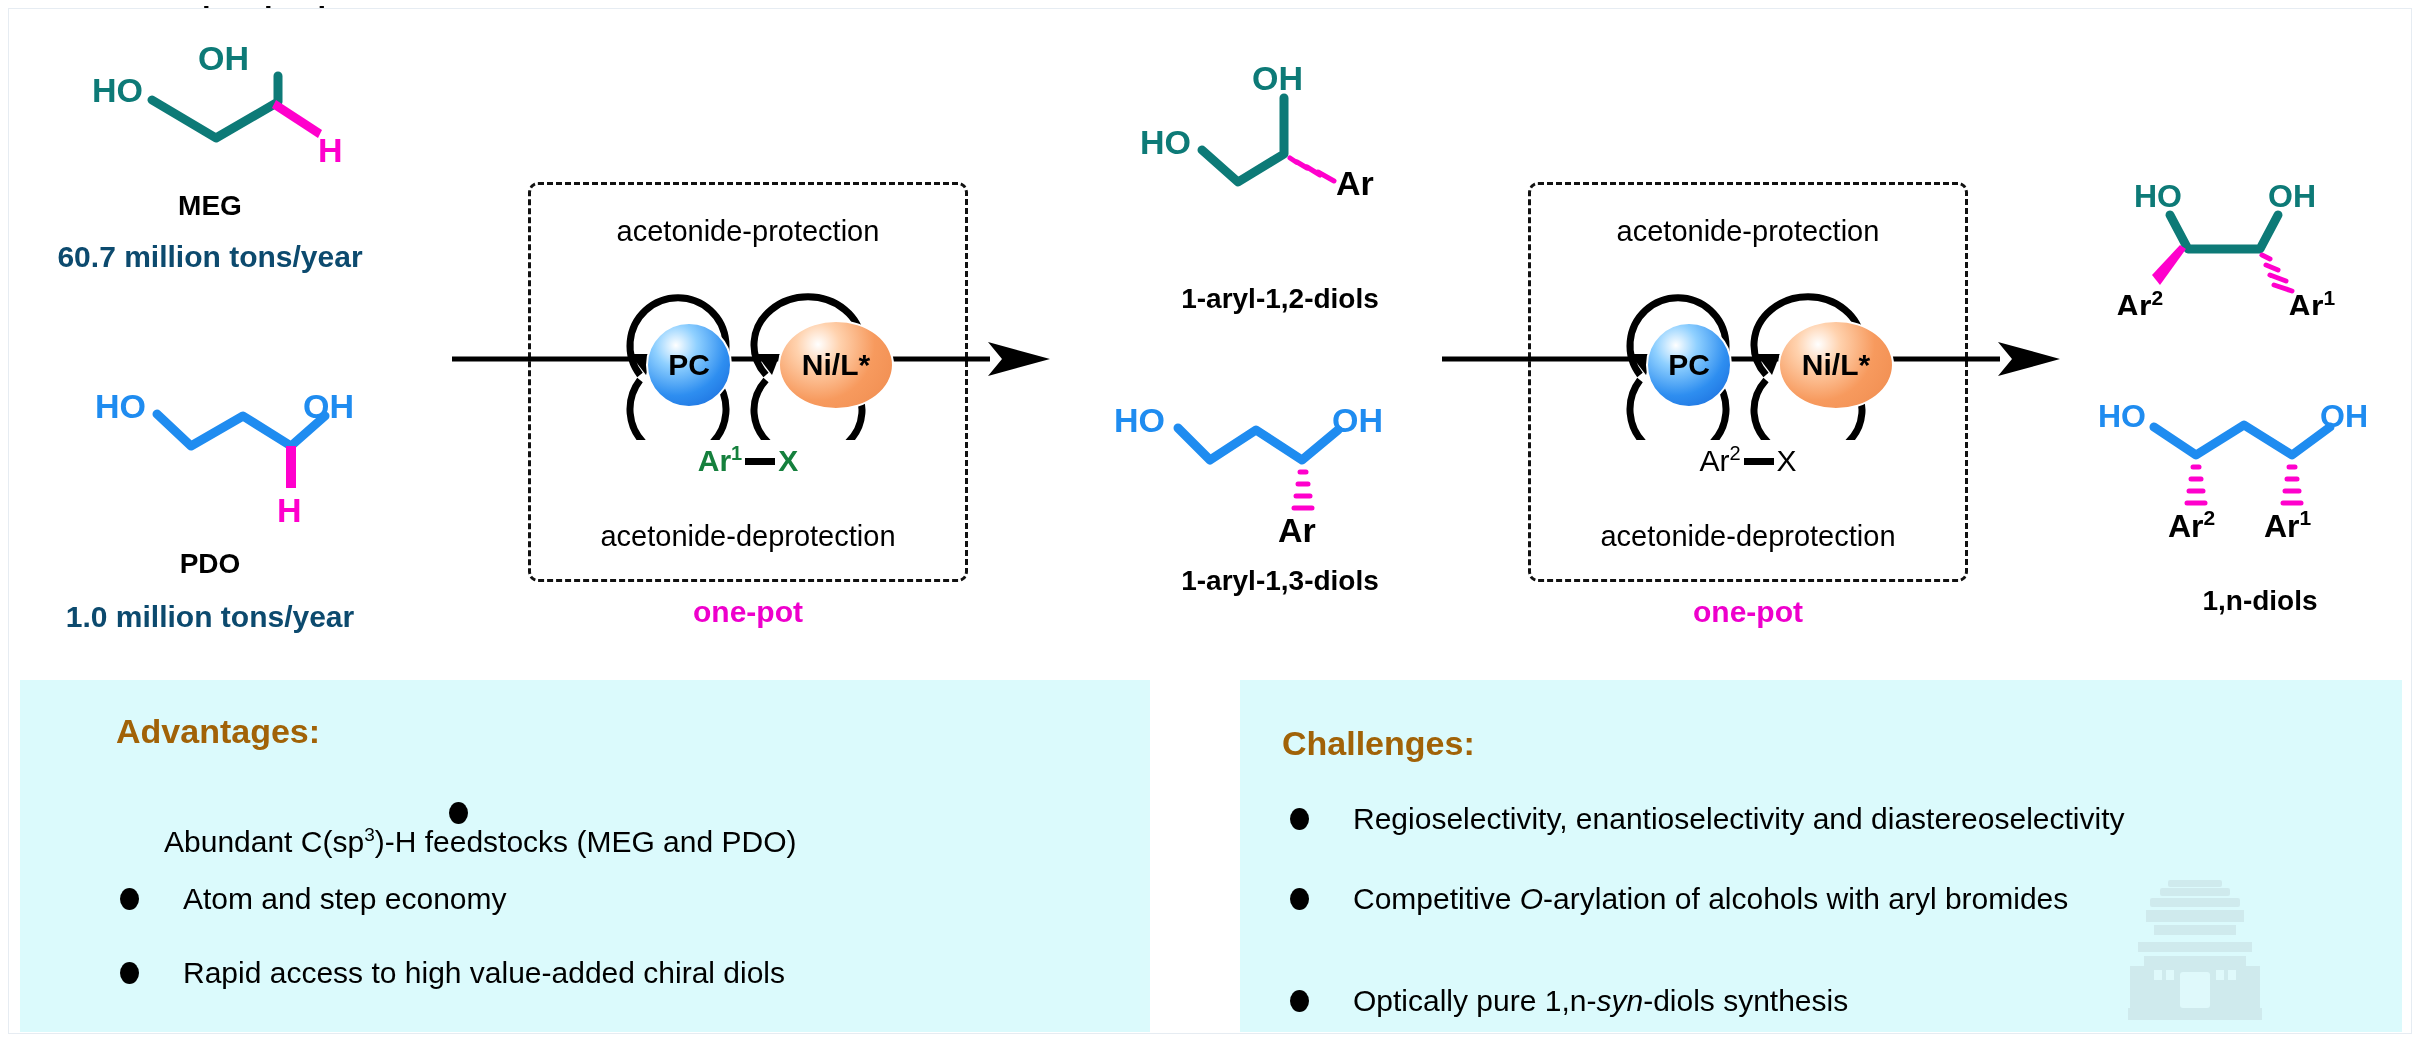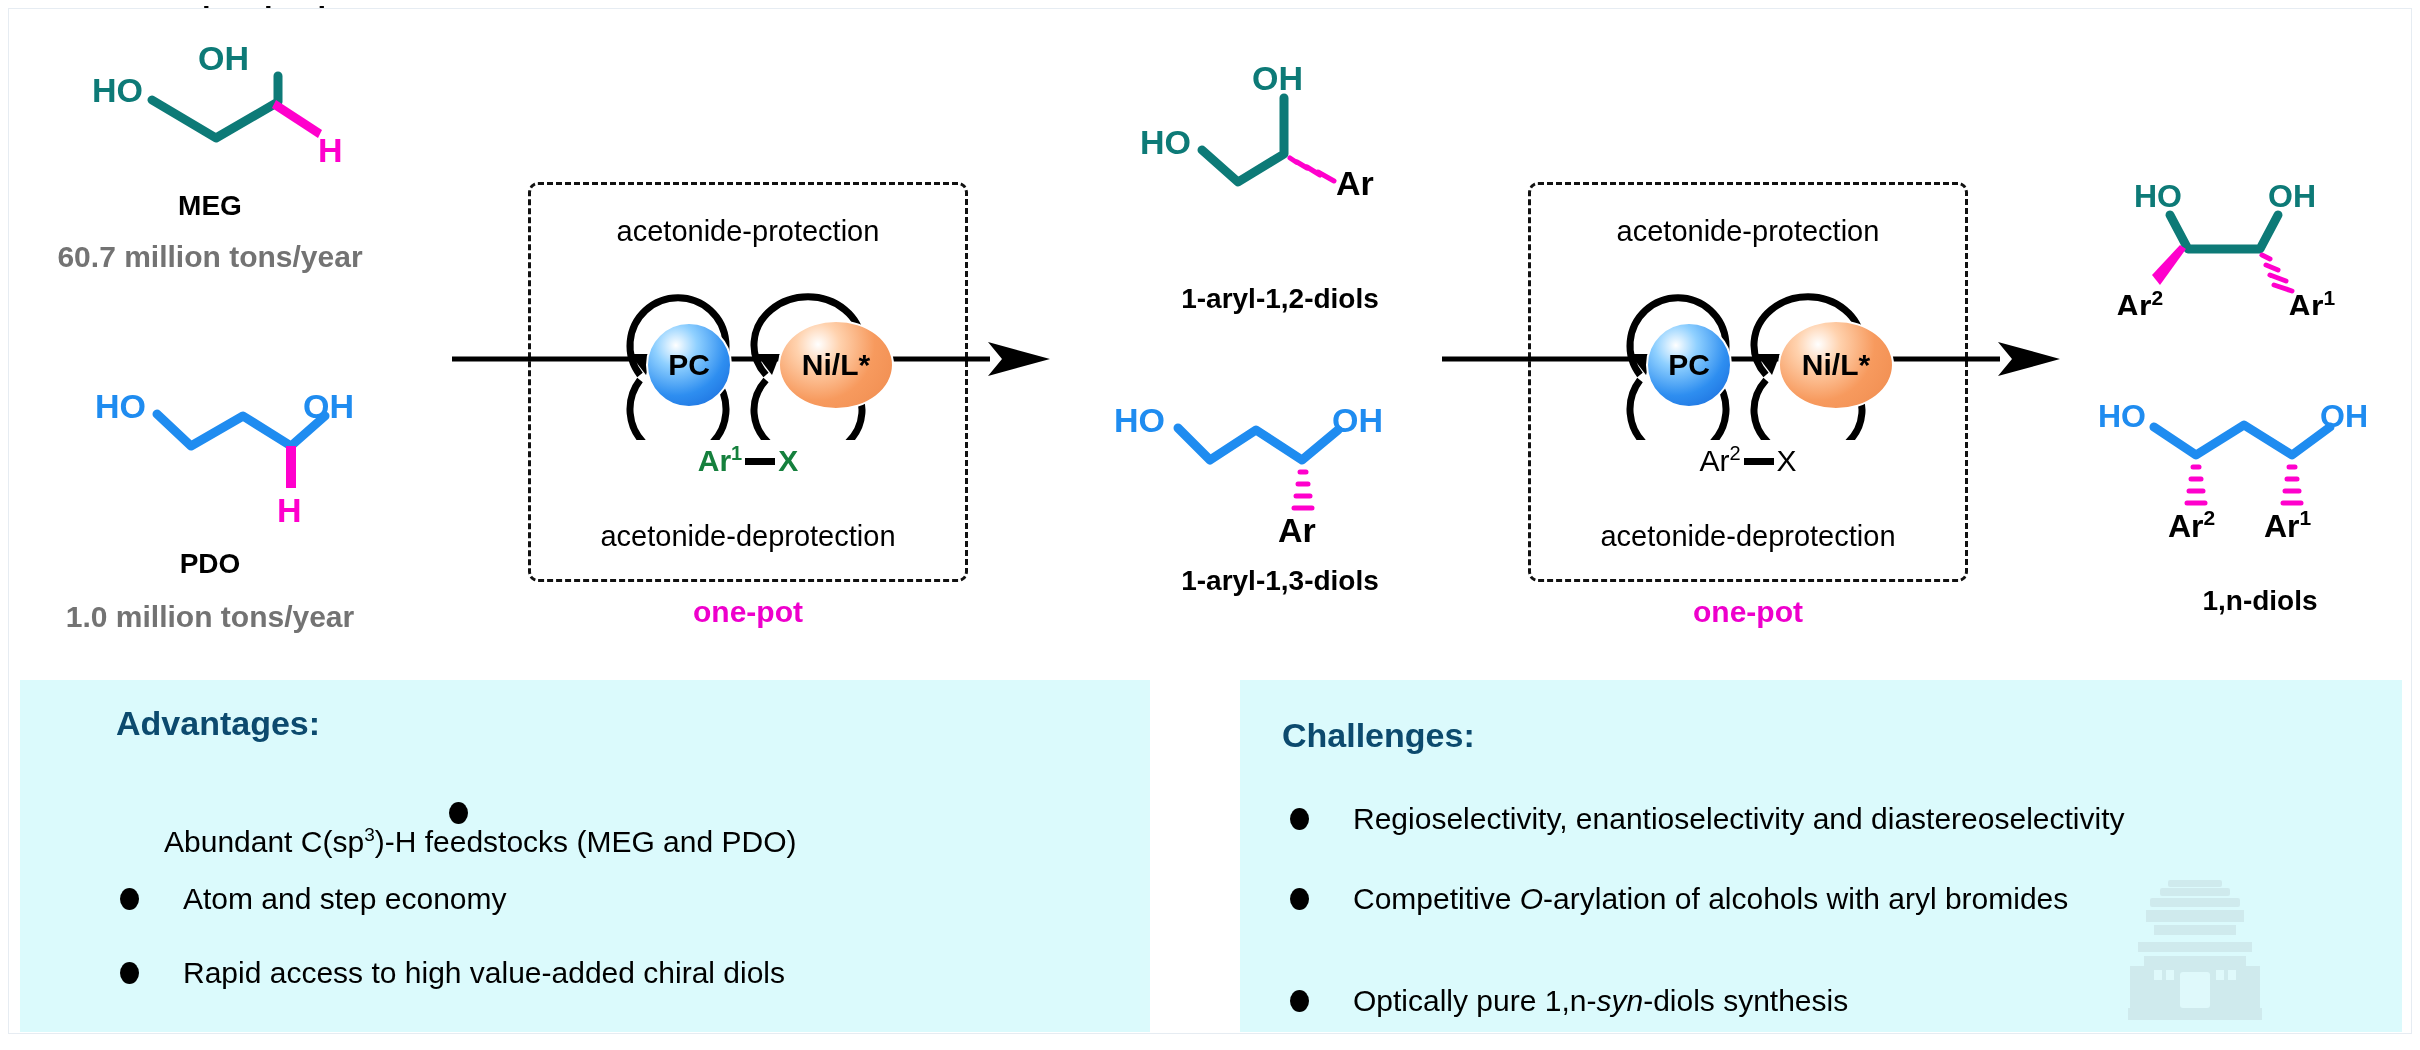--- a/index.html
+++ b/index.html
@@ -44,39 +44,39 @@
   .sphere-text{
     position:absolute;width:100%;text-align:center;font-weight:bold;color:#000;
     font-size:30px;
   }
 
   
   .panel{
     position:absolute;background:#dbfafc;box-sizing:border-box;
   }
   .panel-title{
-    position:absolute;font-weight:bold;font-size:34px;color:#0c4a6e;
+    position:absolute;font-weight:bold;font-size:34px;color:#a16207;margin-top:8px;
   }
   .bullet-row{position:absolute;display:flex;align-items:center;}
   .bullet-dot{
     width:19px;height:22px;border-radius:50%;background:#000;flex:0 0 auto;
   }
   .bullet-text{
     margin-left:44px;font-size:30px;color:#000;white-space:nowrap;
   }
   .bullet-text sup{font-size:19px;}
   .bullet-text i{font-style:italic;}
 
   
   .chem-name{
     position:absolute;text-align:center;font-weight:bold;font-size:28px;color:#000;
     white-space:nowrap;
   }
   .chem-stat{
-    position:absolute;text-align:center;font-weight:bold;font-size:30px;color:#737373;
+    position:absolute;text-align:center;font-weight:bold;font-size:30px;color:#0c4a6e;
     white-space:nowrap;
   }
 
   
   .watermark{position:absolute;opacity:.18;}
 </style>
 </head>
 <body>
 
 <div id="root">

